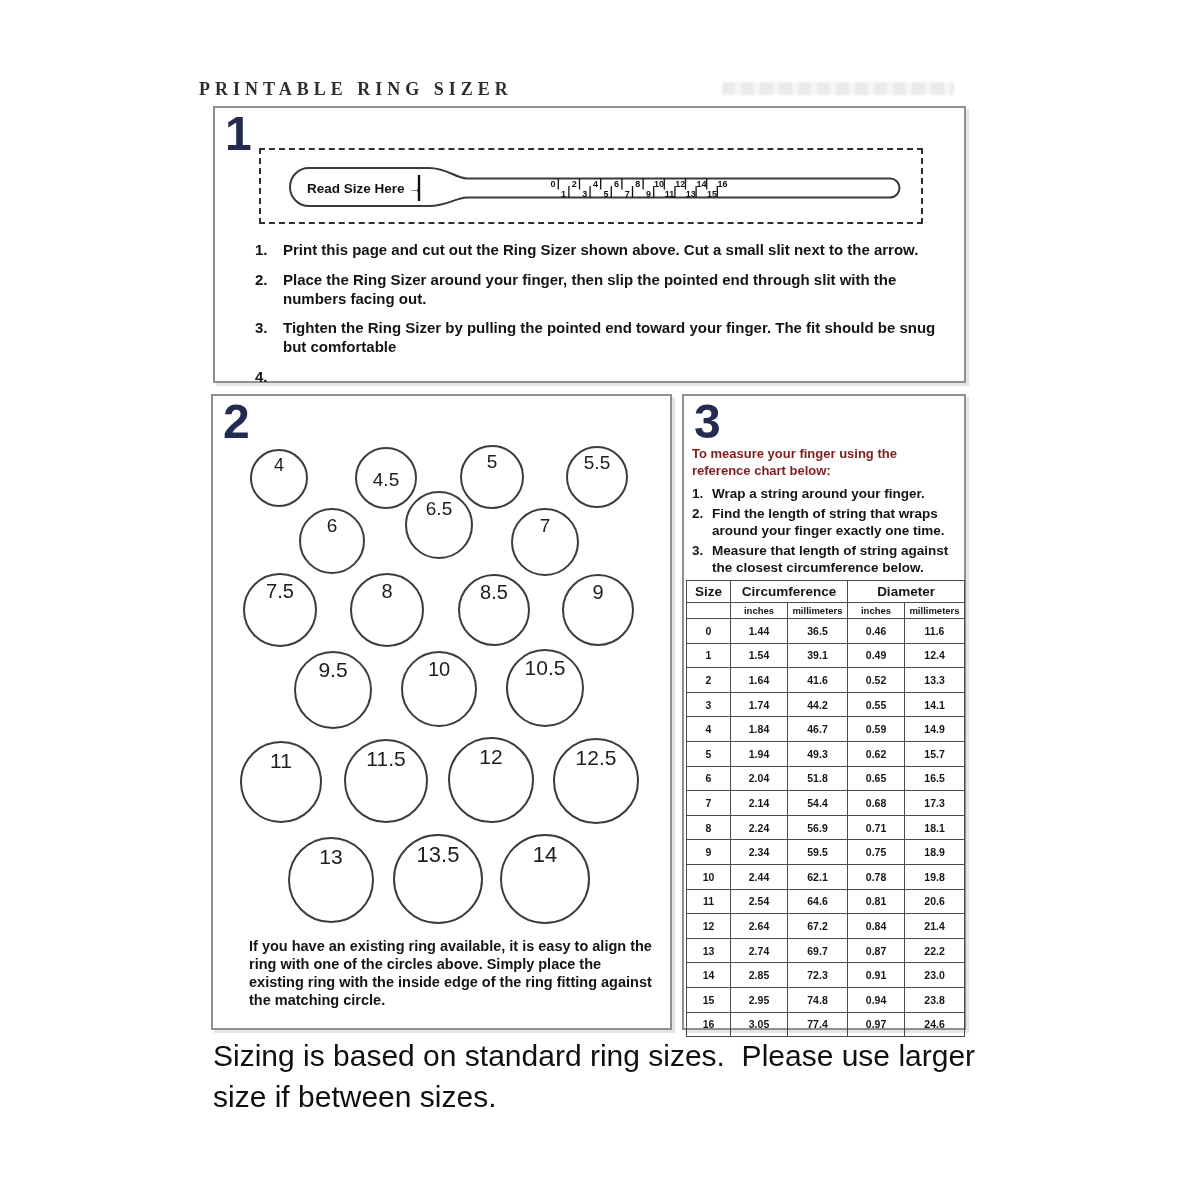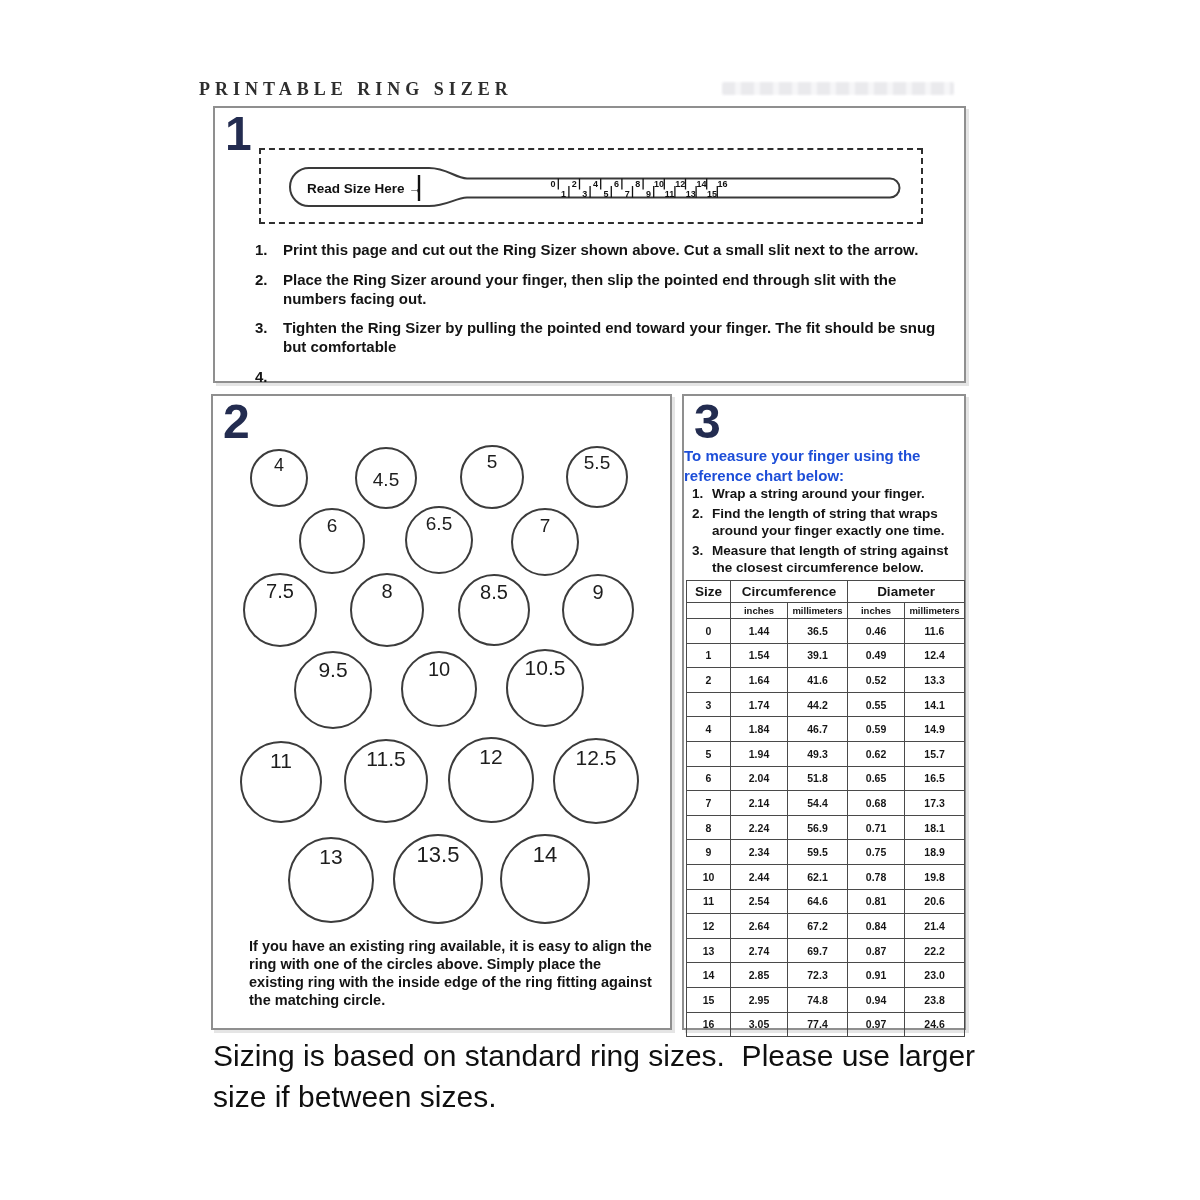--- a/index.html
+++ b/index.html
@@ -42,22 +42,22 @@
   .align-note {
     position:absolute; left:36px; top:541px; width:406px; font-weight:700;
     font-size:14.5px; line-height:1.25; color:#141414;
   }
   .circle {
     position:absolute; border:2px solid #3c3c3c; border-radius:50%;
     background:#fff; display:flex; justify-content:center; box-sizing:border-box;
   }
   .circle span { color:#1d1d1d; }
   .measure-intro {
-    position:absolute; left:0; top:50px; width:266px; font-weight:700;
-    font-size:15px; line-height:1.3; color:#1d4ed8;
+    position:absolute; left:8px; top:50px; width:266px; font-weight:700;
+    font-size:13px; line-height:1.3; color:#7f1d1d;
   }
   .steps-3 { position:absolute; left:8px; top:89px; width:268px; }
   .steps-3 .step { font-size:13.5px; margin-bottom:2px; line-height:1.3; }
   .steps-3 .num { width:20px; flex:0 0 20px; }
   .table-wrap { position:absolute; left:2px; top:184px; width:276px; }
   table.size-chart { border-collapse:collapse; width:100%; table-layout:fixed; }
   .size-chart th, .size-chart td {
     border:1px solid #4a4a4a; text-align:center; color:#161616; padding:0;
   }
   .size-chart thead tr.main th { font-size:13.5px; font-weight:700; height:21px; }
@@ -148,21 +148,21 @@
       </div>
       <div class="circle" style="left: 247px; top: 49px; width: 64px; height: 64px;">
         <span style="font-size: 19px; padding-top: 4px;">5</span>
       </div>
       <div class="circle" style="left: 353px; top: 50px; width: 62px; height: 62px;">
         <span style="font-size: 19px; padding-top: 4px;">5.5</span>
       </div>
       <div class="circle" style="left: 86px; top: 112px; width: 66px; height: 66px;">
         <span style="font-size: 19px; padding-top: 5px;">6</span>
       </div>
-      <div class="circle" style="left: 192px; top: 110px; width: 68px; height: 68px;">
+      <div class="circle" style="left: 192px; top: 95px; width: 68px; height: 68px;">
         <span style="font-size: 19px; padding-top: 5px;">6.5</span>
       </div>
       <div class="circle" style="left: 298px; top: 112px; width: 68px; height: 68px;">
         <span style="font-size: 19px; padding-top: 5px;">7</span>
       </div>
       <div class="circle" style="left: 30px; top: 177px; width: 74px; height: 74px;">
         <span style="font-size: 20px; padding-top: 5px;">7.5</span>
       </div>
       <div class="circle" style="left: 137px; top: 177px; width: 74px; height: 74px;">
         <span style="font-size: 20px; padding-top: 5px;">8</span>

